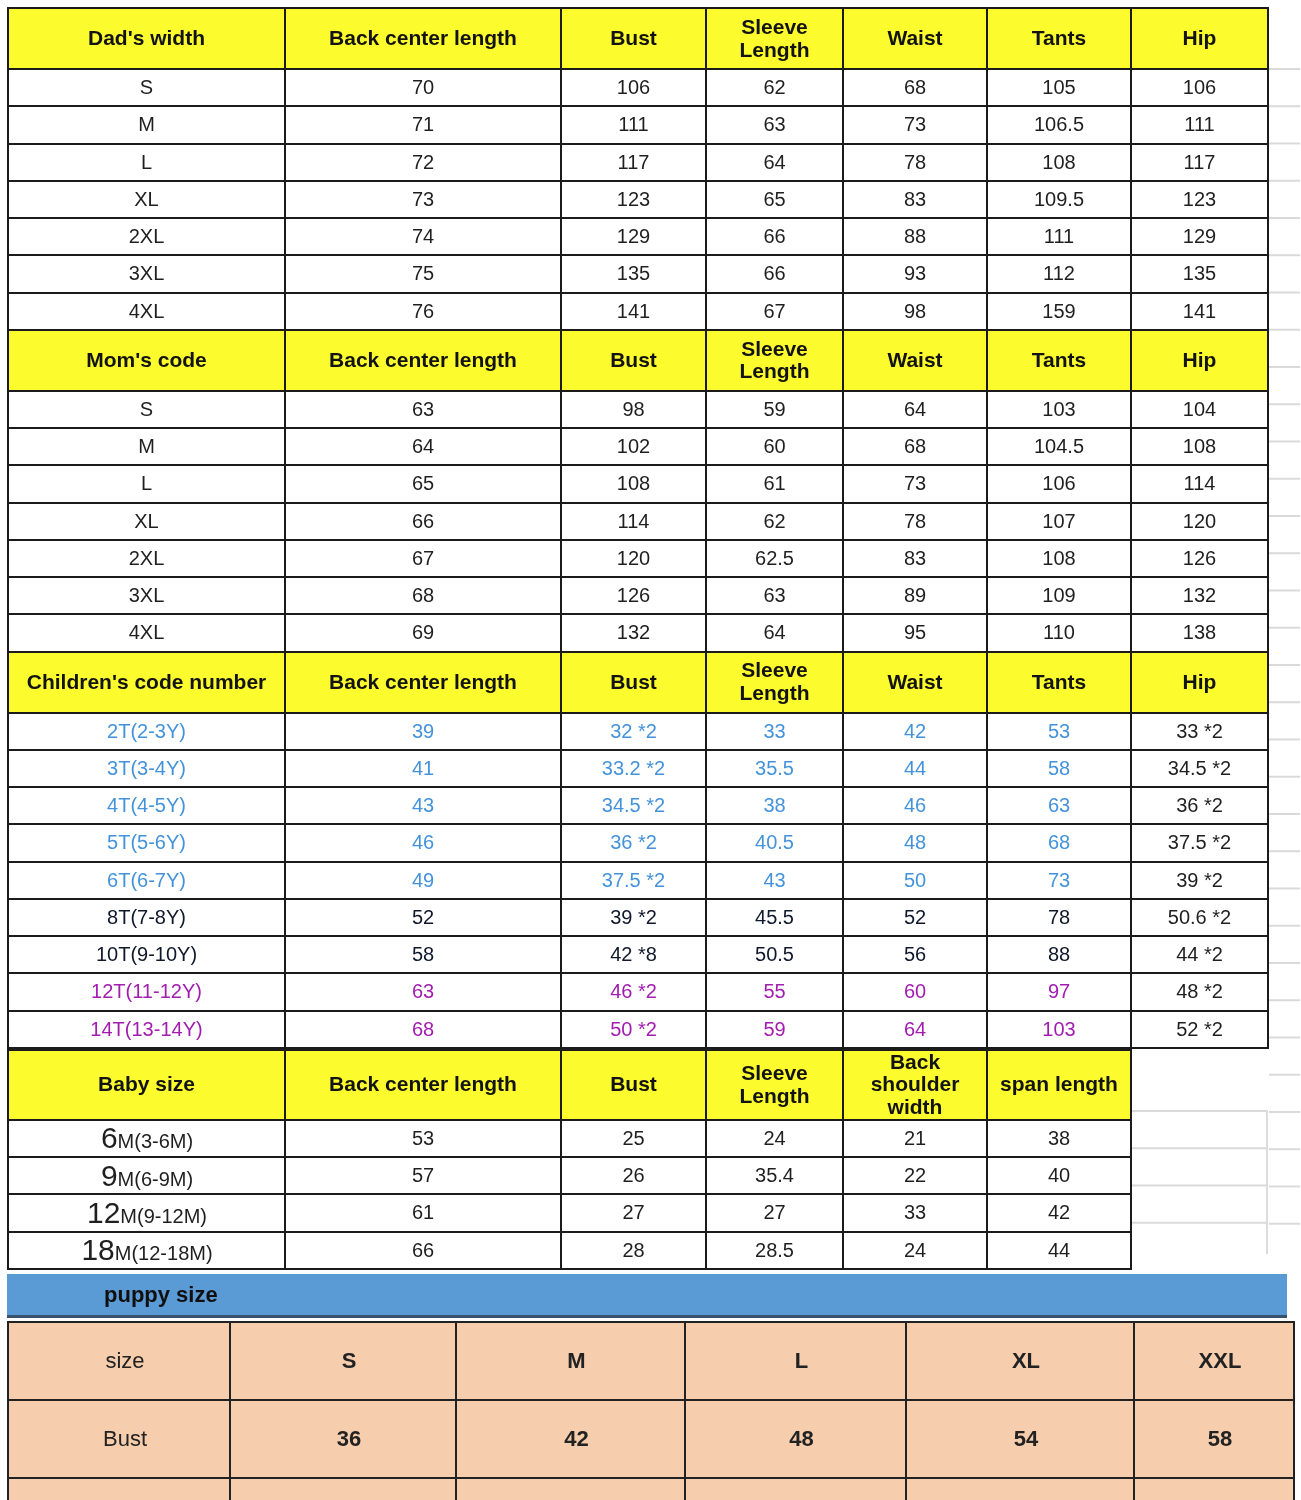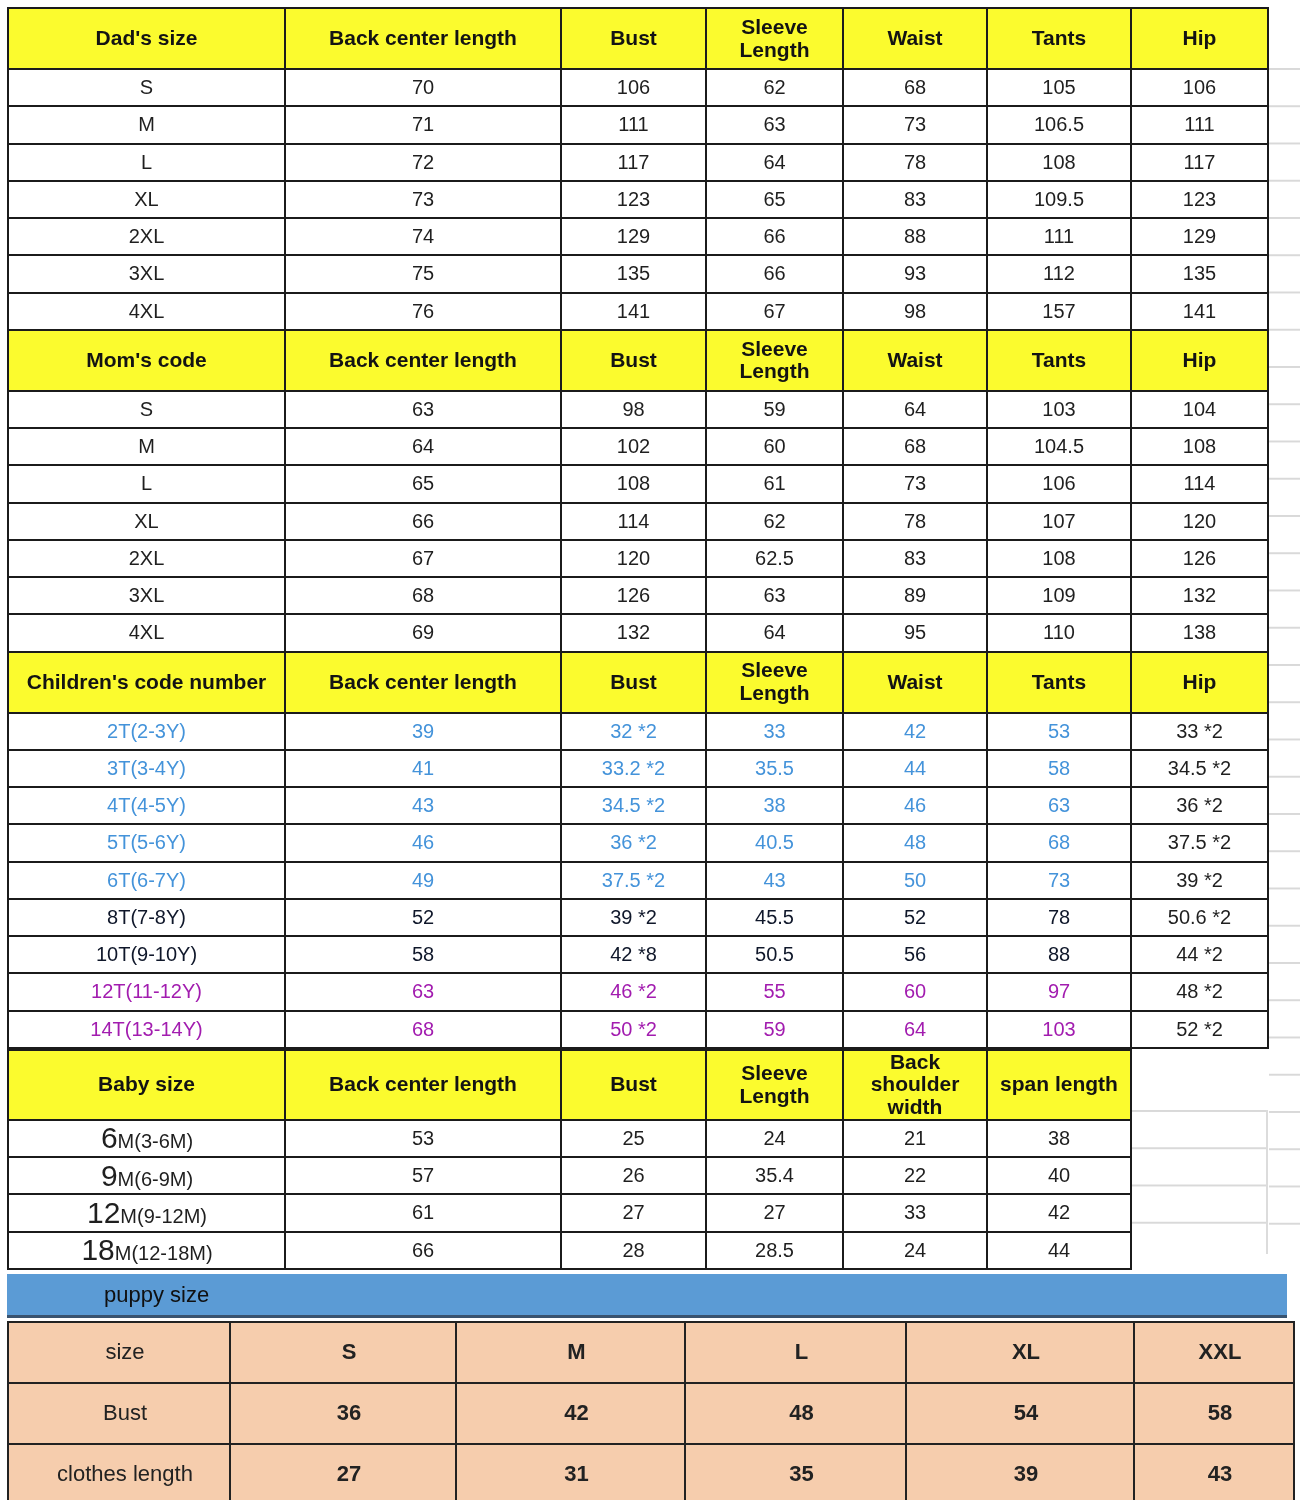--- a/index.html
+++ b/index.html
@@ -37,29 +37,30 @@
 
   .baby-label { text-align: left; padding-left: 1px; white-space: nowrap; }
   .baby-label .big  { font-size: 30px; line-height: 1; }
   .baby-label .rest { font-size: 20px; }
 
   
   .blue-band {
     width: 1280px; height: 44px; margin-top: 4px;
     background: #5b9bd5;
     border-bottom: 3px solid #39536f;
+    font-weight: bold;
   }
   .blue-band span {
     display: inline-block; padding-left: 97px; line-height: 42px;
     font-size: 22px; color: #101010;
   }
   .puppy { width: 1286px; margin-top: 3px; border: 2px solid #222; background: #f6cdad; }
   .puppy td {
     border: 2px solid #222; text-align: center; vertical-align: middle;
-    height: 61px; font-size: 22px; font-weight: 700; color: #222; padding-left: 12px;
+    height: 78px; font-size: 22px; font-weight: 700; color: #222; padding-left: 12px;
   }
   .puppy td:first-child { font-weight: 400; }
 
   
   .right-grid {
     position: absolute; left: 1269px; top: 68px; width: 31px; height: 1182px;
     background-image: linear-gradient(to bottom, #d9d9d9 0 2px, transparent 2px);
     background-size: 100% 37.25px;
   }
   .baby-grid {
@@ -80,21 +81,21 @@
         <col style="width:277px">
           <col style="width:276px">
           <col style="width:145px">
         <col style="width:137px">
           <col style="width:144px">
           <col style="width:144px">
           <col style="width:137px">
       </colgroup>
       <tbody>
           <tr class="hdr">
-            <th>Dad's size</th>
+            <th>Dad's width</th>
             <th>Back center length</th>
             <th>Bust</th>
             <th>Sleeve
 Length</th>
             <th>Waist</th>
             <th>Tants</th>
             <th>Hip</th>
           </tr>
           <tr class="datarow">
             <td class="c-default">S</td>
@@ -149,21 +150,21 @@
             <td class="c-default">93</td>
             <td class="c-default">112</td>
             <td class="c-default">135</td>
           </tr>
           <tr class="datarow">
             <td class="c-default">4XL</td>
             <td class="c-default">76</td>
             <td class="c-default">141</td>
             <td class="c-default">67</td>
             <td class="c-default">98</td>
-            <td class="c-default">157</td>
+            <td class="c-default">159</td>
             <td class="c-default">141</td>
           </tr>
         </tbody>
       <tbody>
           <tr class="hdr">
             <th>Mom's code</th>
             <th>Back center length</th>
             <th>Bust</th>
             <th>Sleeve
 Length</th>

